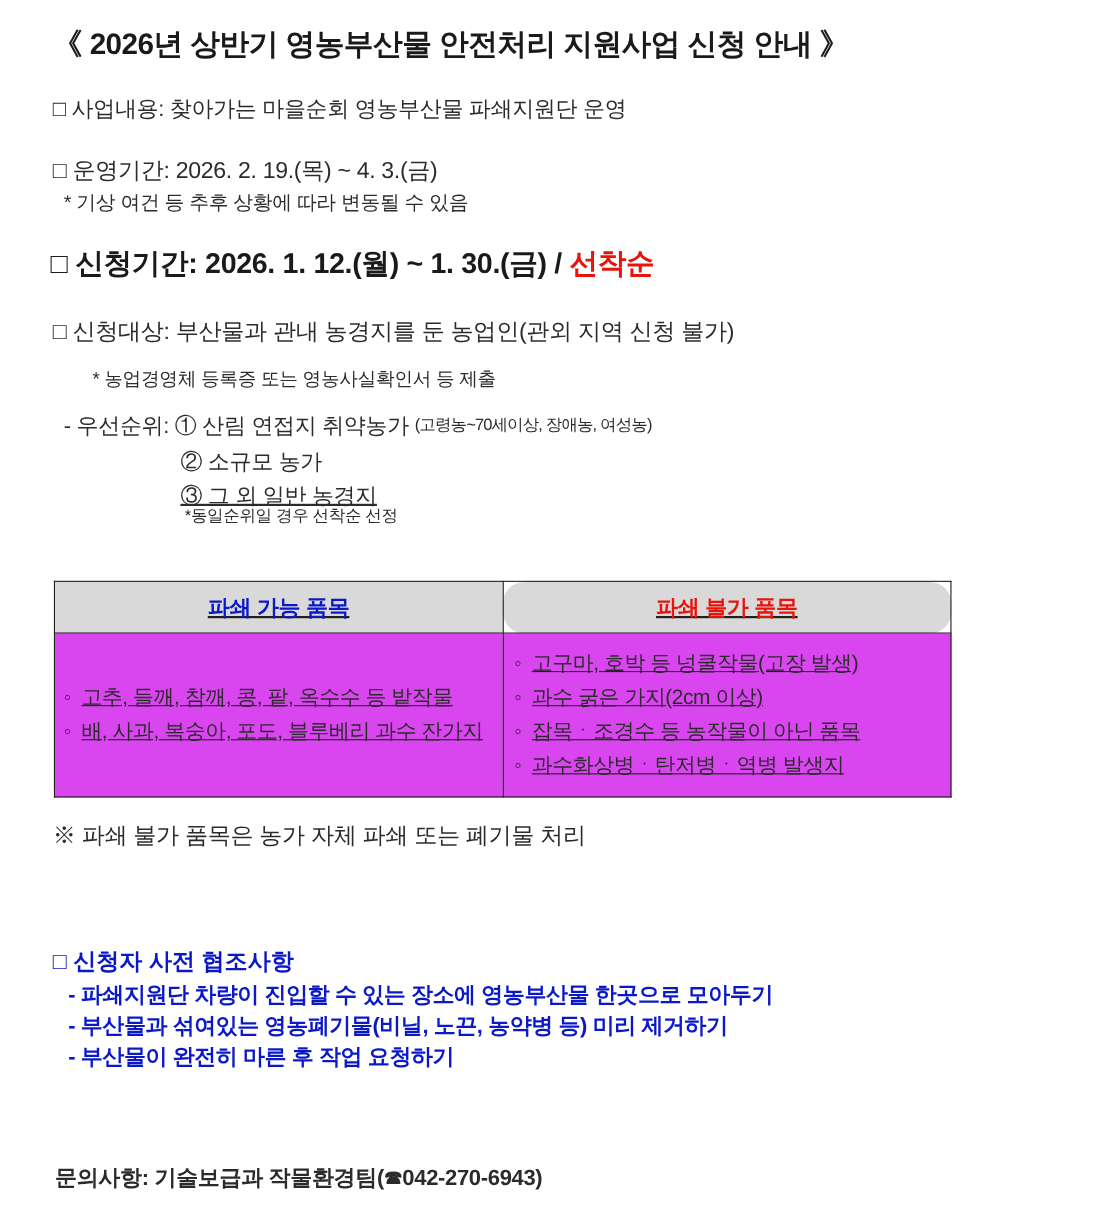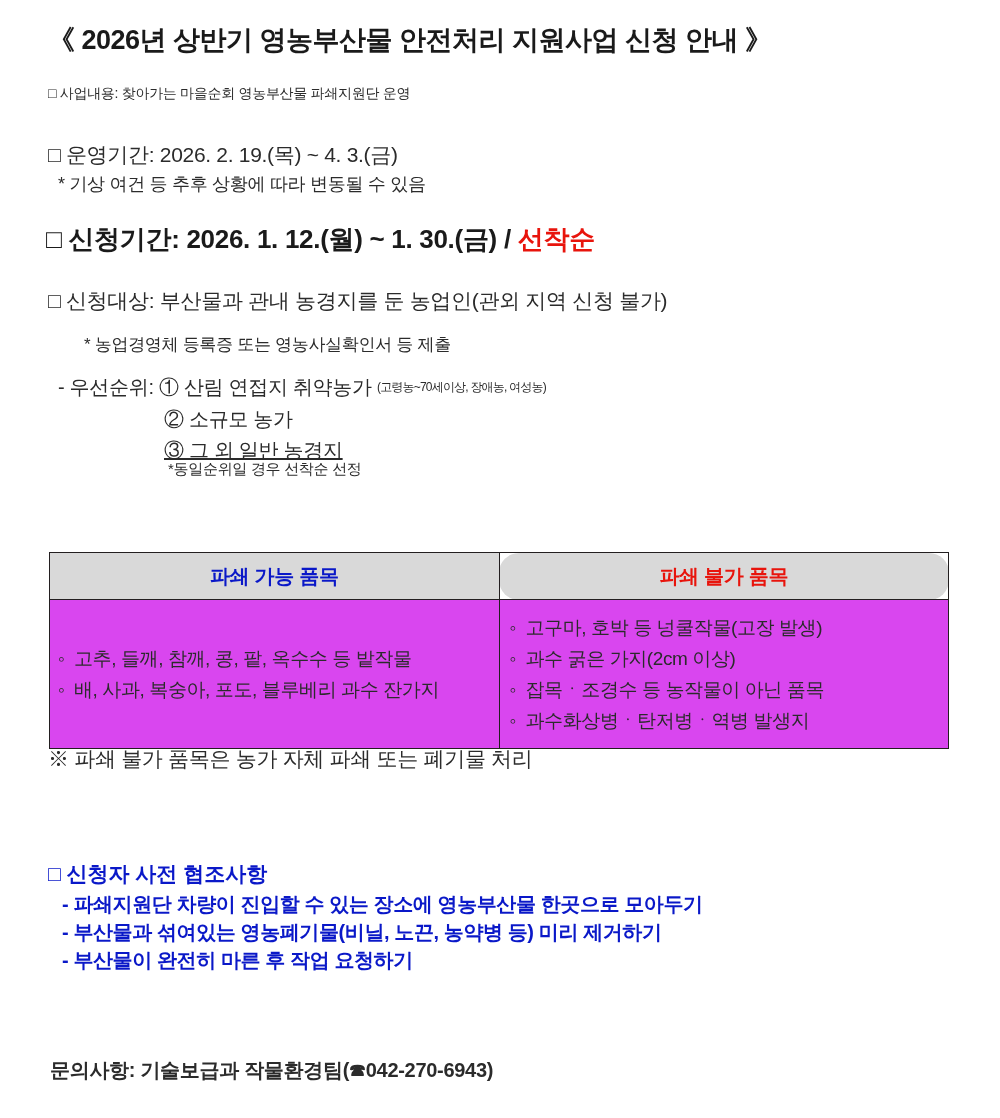--- a/index.html
+++ b/index.html
@@ -36,21 +36,21 @@
   }
 
   
   .line {
     position: absolute;
     white-space: nowrap;
     letter-spacing: -0.3px;
   }
   .l-business {
     left: 48px; top: 85px;
-    font-size: 14px;
+    font-size: 20px;
     color: #2b2b2b;
   }
   .l-period {
     left: 48px; top: 141px;
     font-size: 21px;
     color: #2b2b2b;
   }
   .l-period-note {
     left: 58px; top: 172px;
     font-size: 18px;
@@ -76,21 +76,21 @@
     left: 84px; top: 333px;
     font-size: 17px;
     color: #2b2b2b;
   }
   .l-priority-1 {
     left: 58px; top: 374px;
     font-size: 20px;
     color: #2b2b2b;
   }
   .l-priority-1 .tiny {
-    font-size: 12px;
+    font-size: 15px;
     vertical-align: 3px;
     letter-spacing: -0.8px;
     margin-top: 36px;
   }
   .l-priority-2 {
     left: 164px; top: 406px;
     font-size: 20px;
     color: #2b2b2b;
   }
   .l-priority-3 {
@@ -102,24 +102,25 @@
   .l-priority-note {
     left: 168px; top: 460px;
     font-size: 15px;
     color: #2b2b2b;
   }
 
   
   .item-table {
     position: absolute;
     left: 49px;
-    top: 552px;
-    width: 900px;
+    top: 528px;
+    width: 816px;
     border-collapse: collapse;
     table-layout: fixed;
+    text-decoration: underline;
   }
   .item-table th,
   .item-table td {
     border: 1px solid #231f20;
     padding: 0;
     vertical-align: middle;
   }
   .item-table th {
     background: #d9d9d9;
     height: 46px;

